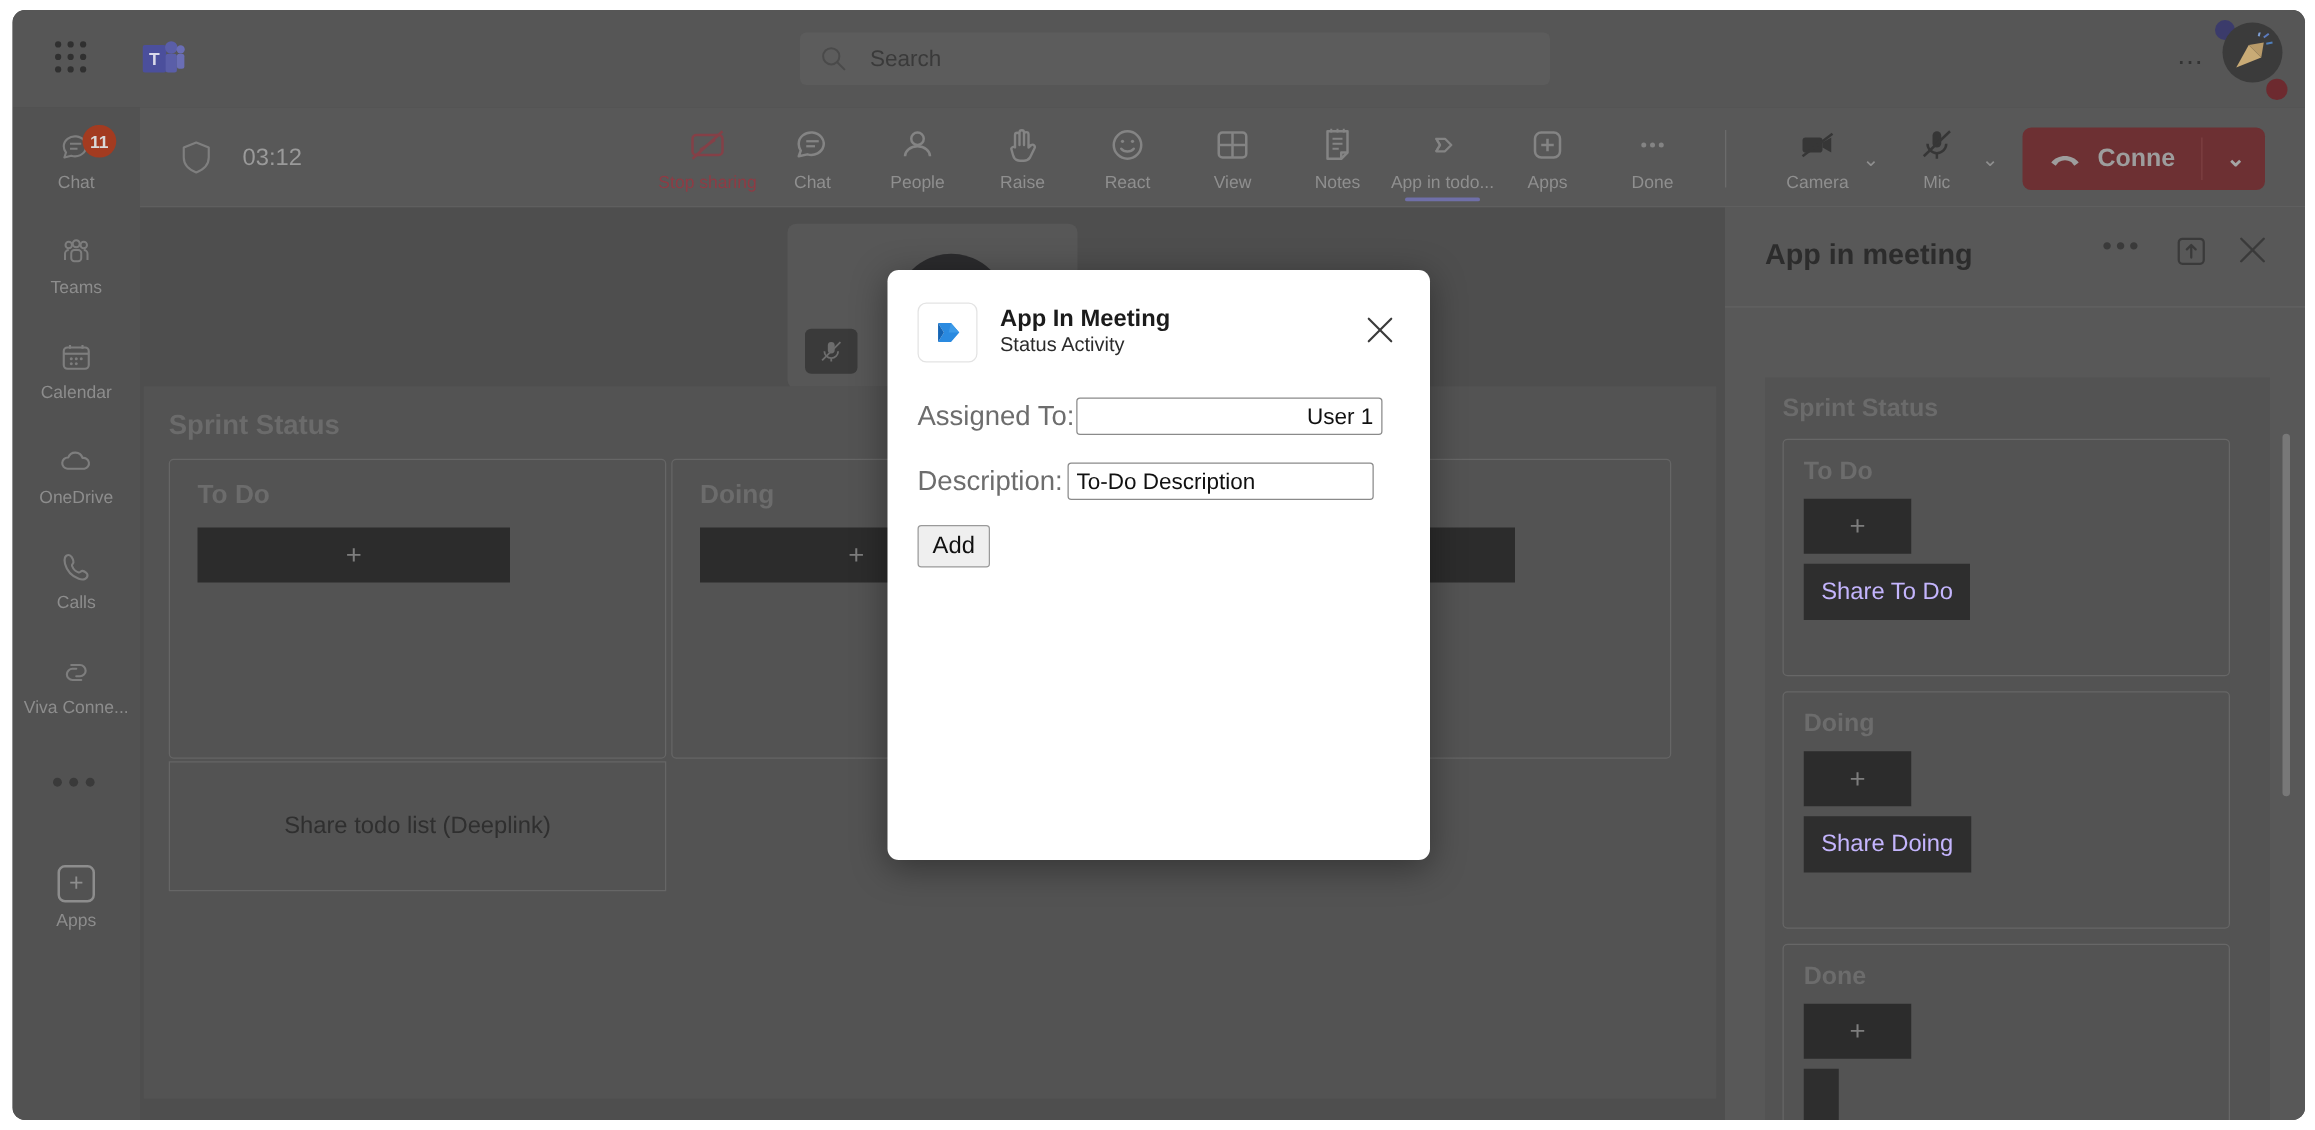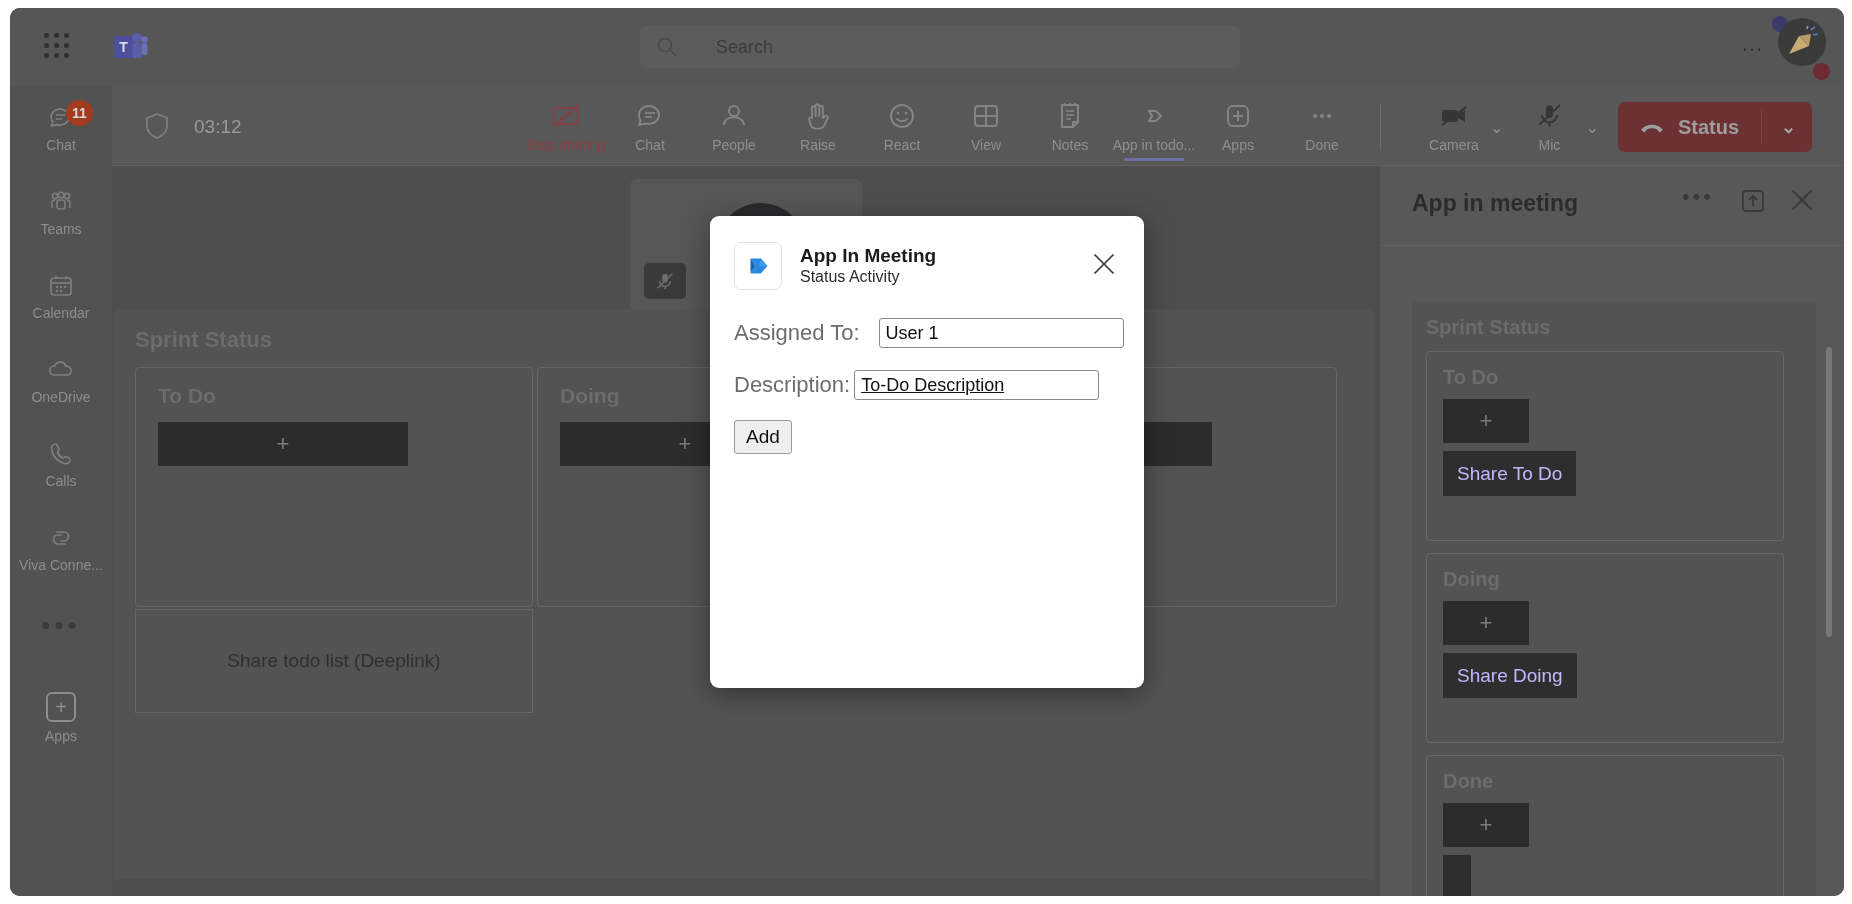--- a/index.html
+++ b/index.html
@@ -47,21 +47,20 @@
     position: absolute; left: 104px; top: 23px;
     width: 34px; height: 32px;
   }
   .search-wrap {
     position: absolute; left: 630px; top: 18px;
     width: 600px; height: 42px;
     background: #5c5c5c;
     border-radius: 5px;
     display: flex; align-items: center;
     padding: 0 16px;
-    gap: 20px;
   }
   .search-ico { width: 22px; height: 22px; margin-right: 18px; opacity: .55; }
   .search-ph { color: #3a3a3a; font-size: 18px; }
   .title-dots {
     position: absolute; right: 78px; top: 30px;
     color: #333; font-size: 22px; letter-spacing: 3px; line-height: 12px;
   }
   .avatar {
     position: absolute; right: 18px; top: 10px;
     width: 48px; height: 48px; border-radius: 50%;
@@ -367,22 +366,22 @@
   }
   .field-input {
     width: 245px; height: 30px;
     border: 1px solid #8a8a8a;
     border-radius: 3px;
     font-size: 18px; color: #111;
     padding: 2px 6px;
     font-family: "Liberation Sans", sans-serif;
     background: #fff;
   }
-  .field-row.r1 .field-input { margin-left: 19px; }
-  .field-row.r2 .field-input { margin-left: 4px; text-decoration: underline; }
+  .field-row.r1 .field-input { margin-left: 1px; text-align: right; }
+  .field-row.r2 .field-input { margin-left: 4px; }
   .add-submit {
     margin: 16px 0 0 24px;
     min-width: 58px; height: 34px;
     background: #efefef;
     border: 1px solid #9a9a9a;
     border-radius: 3px;
     font-size: 19px; color: #111;
     font-family: "Liberation Sans", sans-serif;
     cursor: pointer;
   }
@@ -690,21 +689,21 @@
           <span class="mb-label">Share</span>
         </div>
       </div>
 
       <div class="leave-btn">
         <span class="ph">
           <svg viewBox="0 0 28 28" width="28" height="28">
             <path d="M3 17 c5 -7 17 -7 22 0 l-3.5 2.5 -2.5 -3 a11 11 0 0 0 -10 0 l-2.5 3 Z" fill="#9d9d9d"></path>
           </svg>
         </span>
-        <span>Status</span>
+        <span>Conne</span>
         <span class="lv-sep"></span>
         <span class="lv-chev">⌄</span>
       </div>
     </div>
 
     <div class="stage">
 
       <div class="vid-tile">
         <div class="vid-circle"></div>
         <div class="vid-mic">

